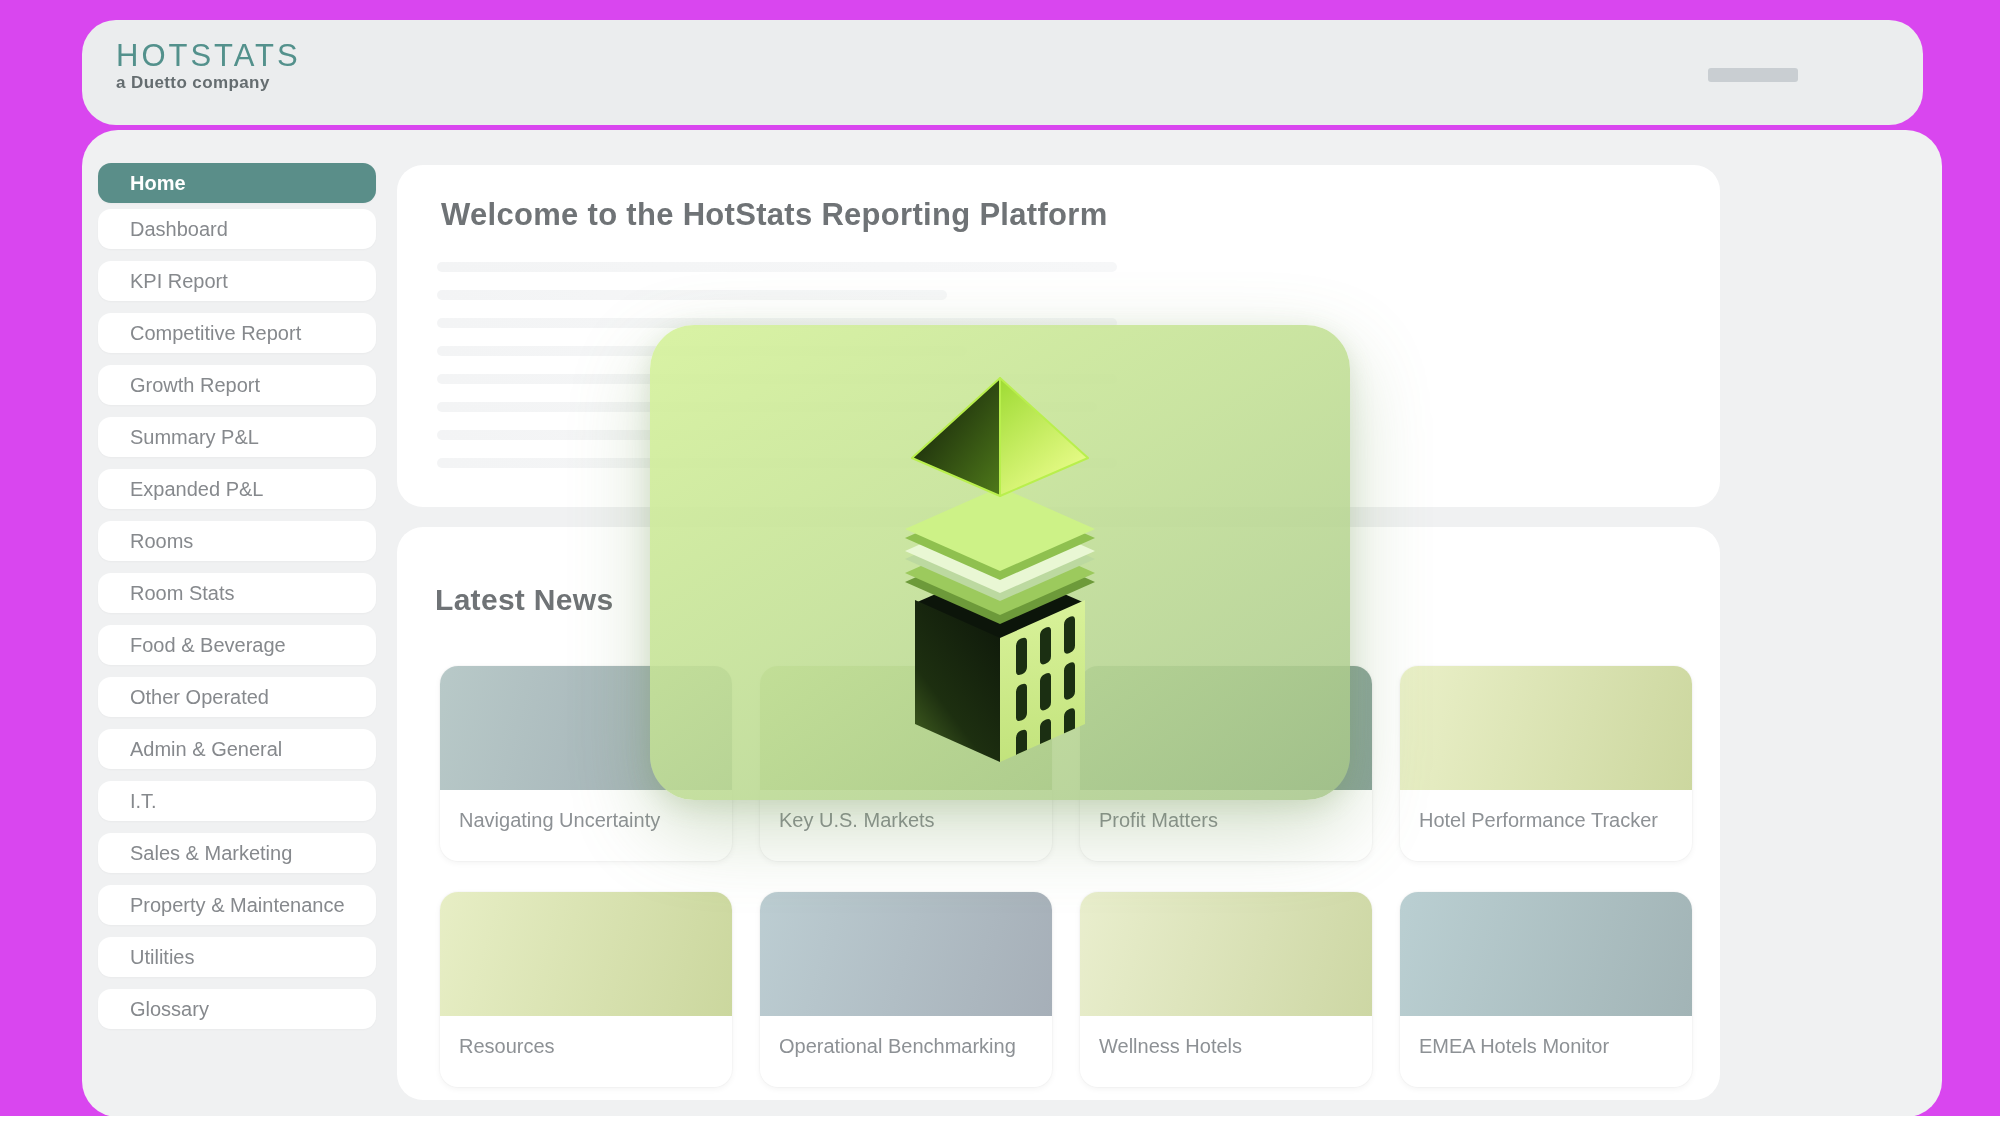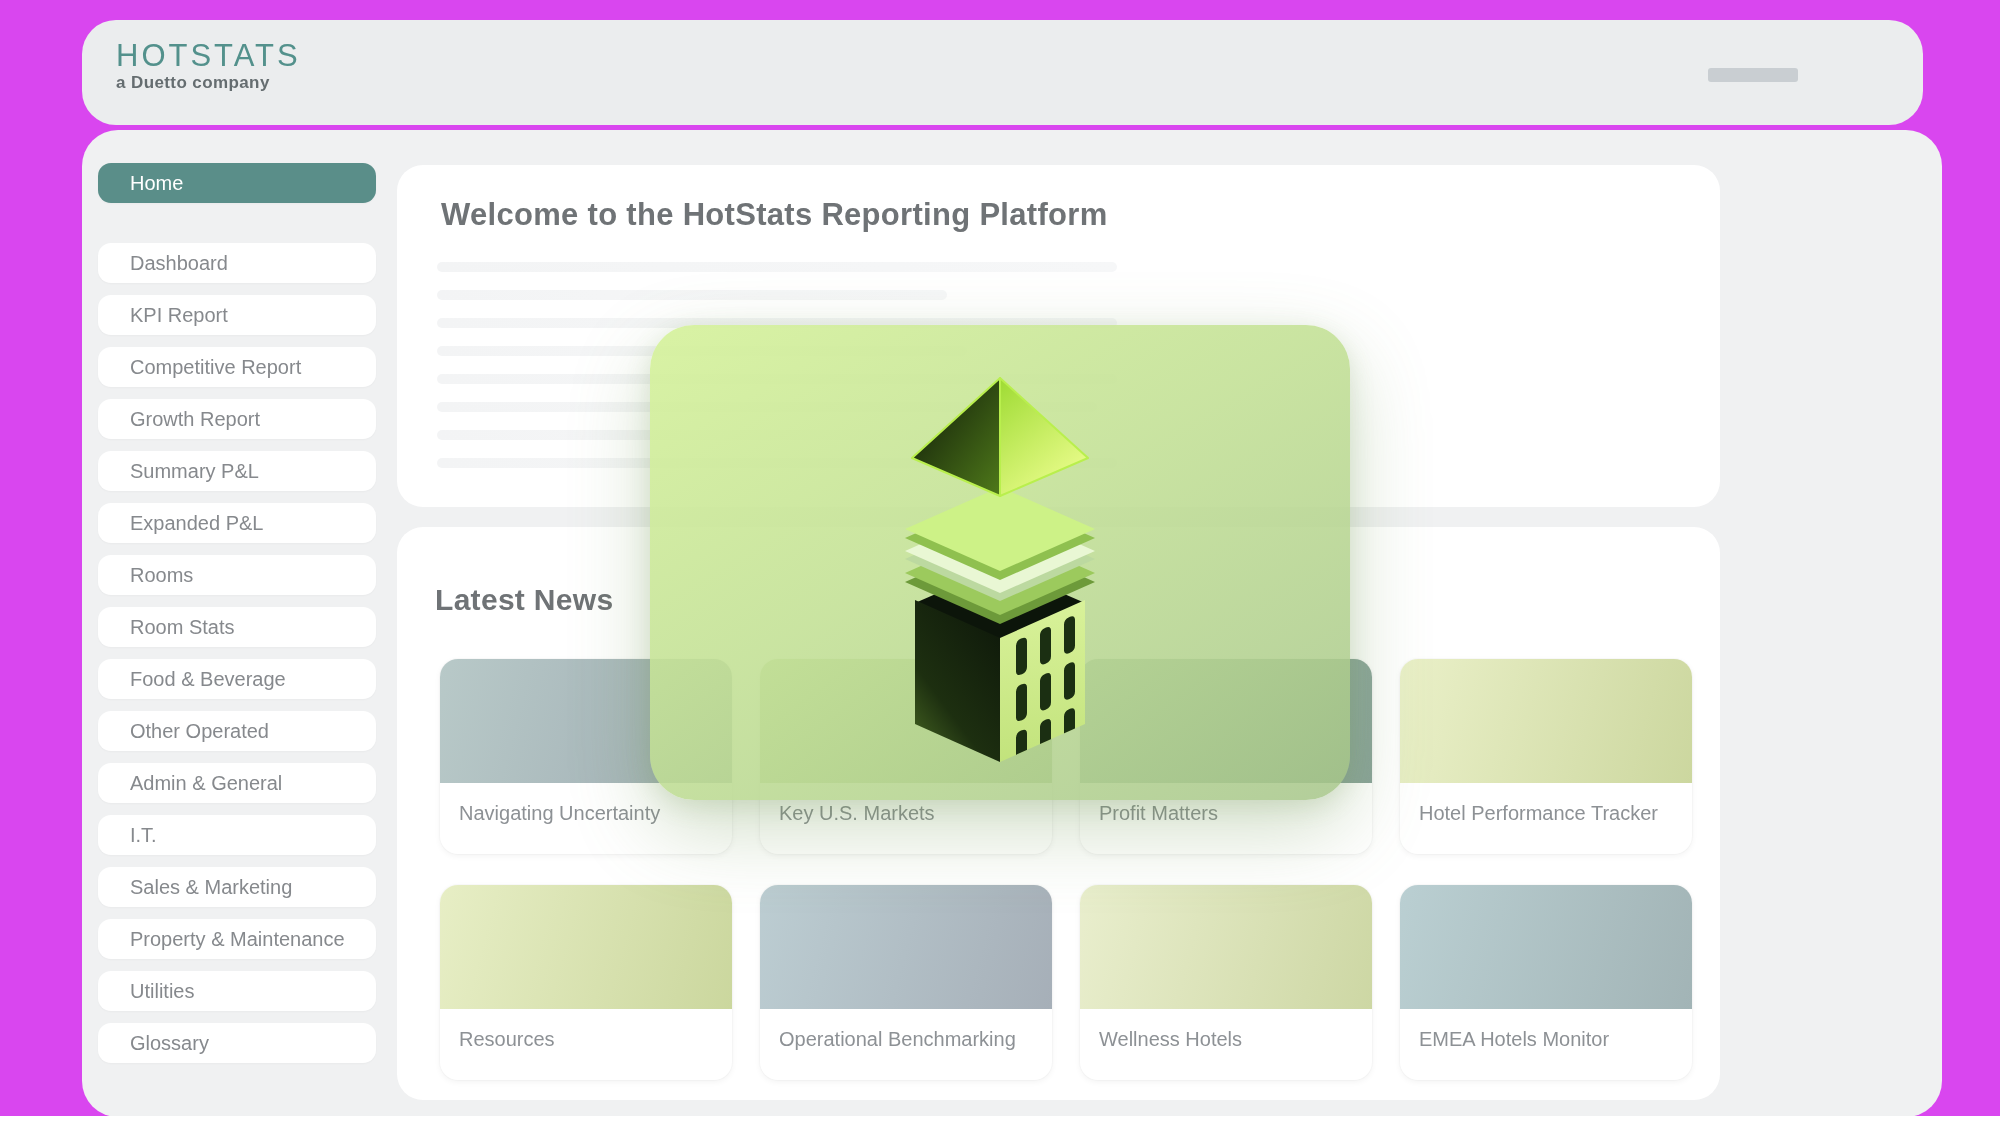--- a/index.html
+++ b/index.html
@@ -20,35 +20,35 @@
   .container { position:absolute; left:82px; top:130px; width:1860px; height:987px;
                background:#f0f1f2; border-radius:36px; overflow:hidden; }
 
   
   .sidebar { position:absolute; left:16px; top:33px; width:278px; }
   .nav-item { height:40px; margin-bottom:12px; border-radius:13px; background:#ffffff;
               display:flex; align-items:center; padding-left:32px;
               font-size:20px; color:#86898d; cursor:pointer;
               box-shadow:0 1px 2px rgba(0,0,0,0.03); }
   .nav-item.active { background:var(--active-item-bg,#5a8e89); color:var(--active-item-text,#fff);
-                     margin-bottom:40px; }
+                     margin-bottom:6px;font-weight:bold; }
 
   
   .card { position:absolute; left:315px; width:1323px; background:#ffffff; border-radius:26px; }
   .welcome-card { top:35px; height:342px;padding-left:15px; }
   .welcome-title { position:absolute; left:44px; top:32px; font-size:31px; font-weight:600;
                    letter-spacing:0.3px; color:#6f7376; }
   .skeleton { position:absolute; left:40px; top:97px; }
   .skel-line { height:10px; border-radius:5px; margin-bottom:18px;
                background:linear-gradient(90deg,#f3f4f5,#f6f7f8); }
 
   .news-card { top:397px; height:573px; }
   .news-title { position:absolute; left:38px; top:56px; font-size:30px; font-weight:600;
                 letter-spacing:0.3px; color:#6f7376; }
-  .news-grid { position:absolute; left:43px; top:132px; display:grid;
+  .news-grid { position:absolute; left:43px; top:139px; display:grid;
                grid-template-columns:repeat(4,292px); column-gap:28px; row-gap:31px; }
   .mini-card { width:292px; height:195px; border-radius:18px; background:#ffffff; overflow:hidden;
                box-shadow:0 2px 6px rgba(0,0,0,0.05), 0 0 0 1px rgba(0,0,0,0.02); cursor:pointer; }
   .mini-thumb { height:124px; width:100%; }
   .mini-label { padding:19px 10px 0 19px; font-size:20px; color:#8d9195; white-space:nowrap;
                 overflow:hidden; }
 
   
   .overlay { position:absolute; left:650px; top:325px; width:700px; height:475px;
              border-radius:44px;

